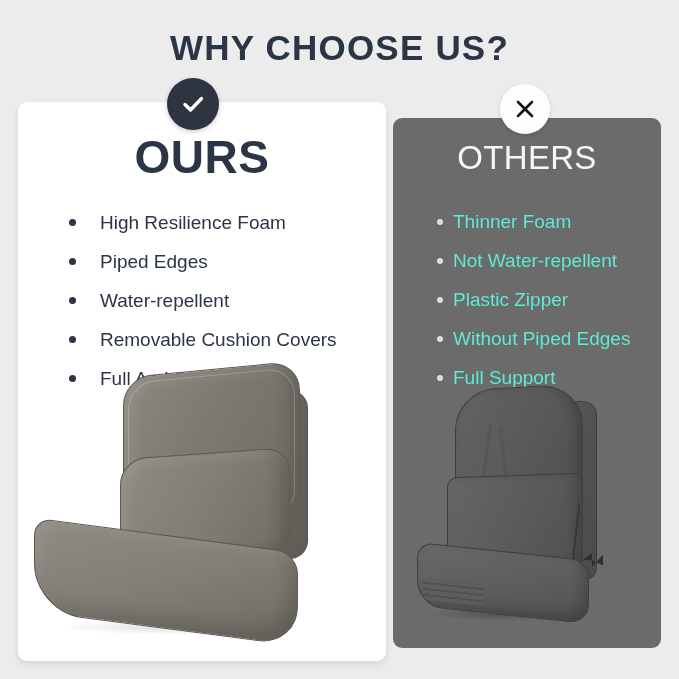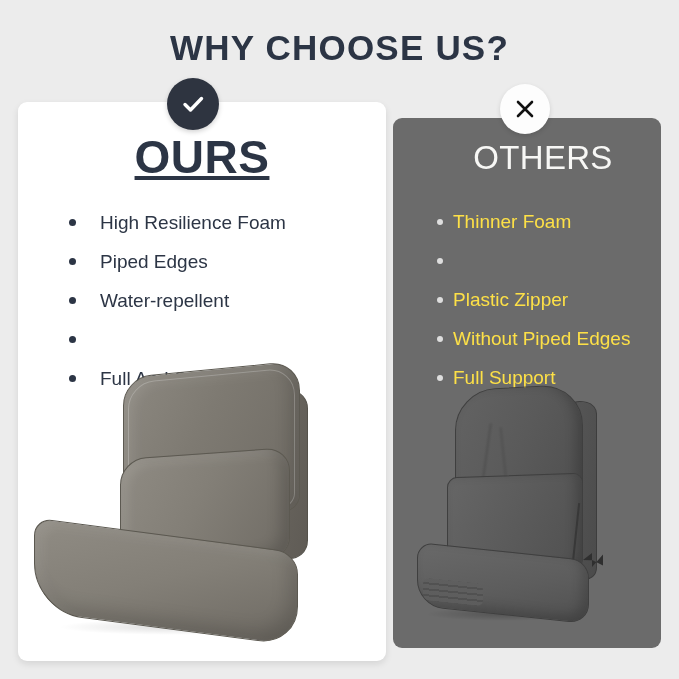--- a/index.html
+++ b/index.html
@@ -55,40 +55,39 @@
     left:500px;top:84px;width:50px;height:50px;
     background:#fdfdfd;
     box-shadow:0 2px 5px rgba(0,0,0,.12);
     z-index:5;
   }
 
   
   .h-ours{
     position:absolute;left:0;top:28px;width:368px;
     text-align:center;font-size:46px;font-weight:bold;
-    letter-spacing:.5px;color:#2c3545;text-decoration:underline;
+    letter-spacing:.5px;color:#2c3545;
   }
   .h-others{
     position:absolute;left:0;top:21px;width:268px;
     text-align:center;font-size:33px;color:#f7f7f5;
     letter-spacing:.3px;
-    padding-left:16px;
   }
 
   
   .list{position:absolute;margin:9px;padding:0;list-style:none;}
   .list-ours{left:32px;top:92px;width:330px;}
   .list-others{left:35px;top:75px;width:230px;}
 
   .li{position:relative;display:flex;align-items:center;height:39px;}
   .dot{flex:0 0 auto;border-radius:50%;}
   .list-ours .dot{width:7px;height:7px;background:#2c3545;margin-left:10px;}
   .list-ours .txt{margin-left:24px;font-size:19px;color:#2c3545;white-space:nowrap;}
   .list-others .dot{width:6px;height:6px;background:#dedede;margin-left:0;}
-  .list-others .txt{margin-left:10px;font-size:19px;color:#fde047;white-space:nowrap;}
+  .list-others .txt{margin-left:10px;font-size:19px;color:#5eead4;white-space:nowrap;}
 
   
   .prod{position:absolute;}
   .prod-ours{left:10px;top:265px;width:348px;height:290px;}
   .prod-others{left:22px;top:265px;width:224px;height:250px;}
 
   .pc{position:absolute;}
 
   
   .o-back{
@@ -225,20 +224,21 @@
       <li class="li">
         <span class="dot"></span>
         <span class="txt">Piped Edges</span>
       </li>
       <li class="li">
         <span class="dot"></span>
         <span class="txt">Water-repellent</span>
       </li>
       <li class="li">
         <span class="dot"></span>
+        <span class="txt">Removable Cushion Covers</span>
       </li>
       <li class="li">
         <span class="dot"></span>
         <span class="txt">Full And Supportive</span>
       </li>
     </ul>
 
     <div class="prod prod-ours">
       <div class="pc shadow-o"></div>
       <div class="pc o-side"></div>
@@ -253,20 +253,21 @@
   <div class="card-others">
     <div class="h-others">OTHERS</div>
 
     <ul class="list list-others">
       <li class="li">
         <span class="dot"></span>
         <span class="txt">Thinner Foam</span>
       </li>
       <li class="li">
         <span class="dot"></span>
+        <span class="txt">Not Water-repellent</span>
       </li>
       <li class="li">
         <span class="dot"></span>
         <span class="txt">Plastic Zipper</span>
       </li>
       <li class="li">
         <span class="dot"></span>
         <span class="txt">Without Piped Edges</span>
       </li>
       <li class="li">

